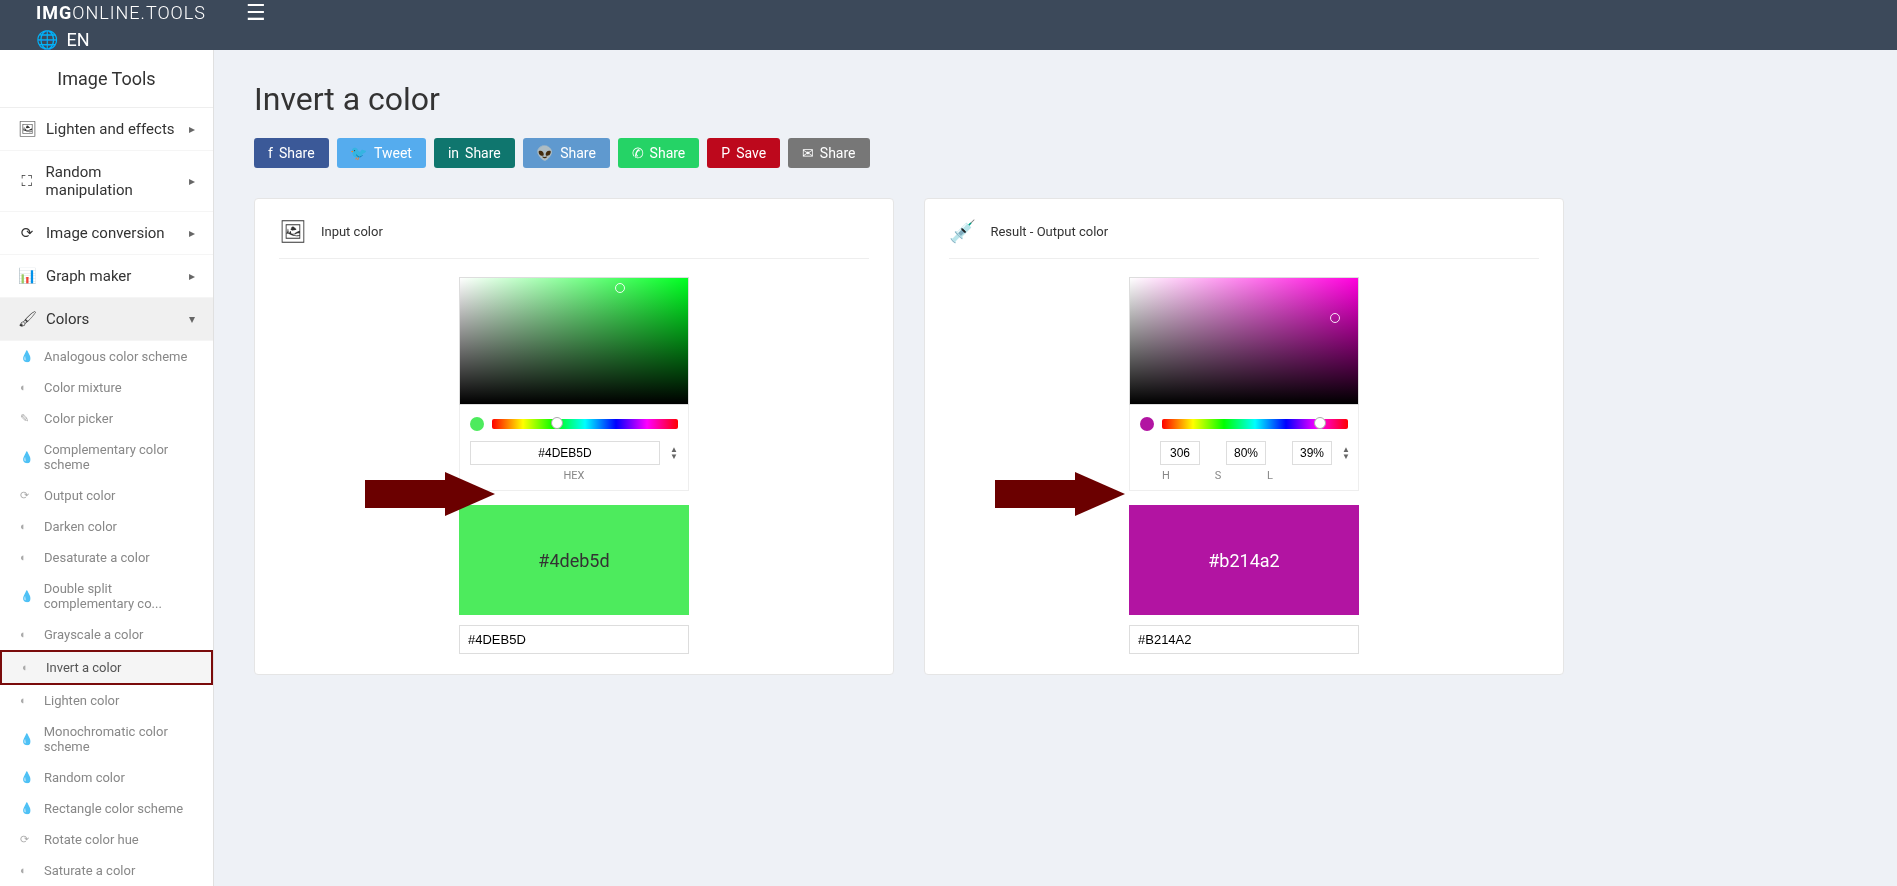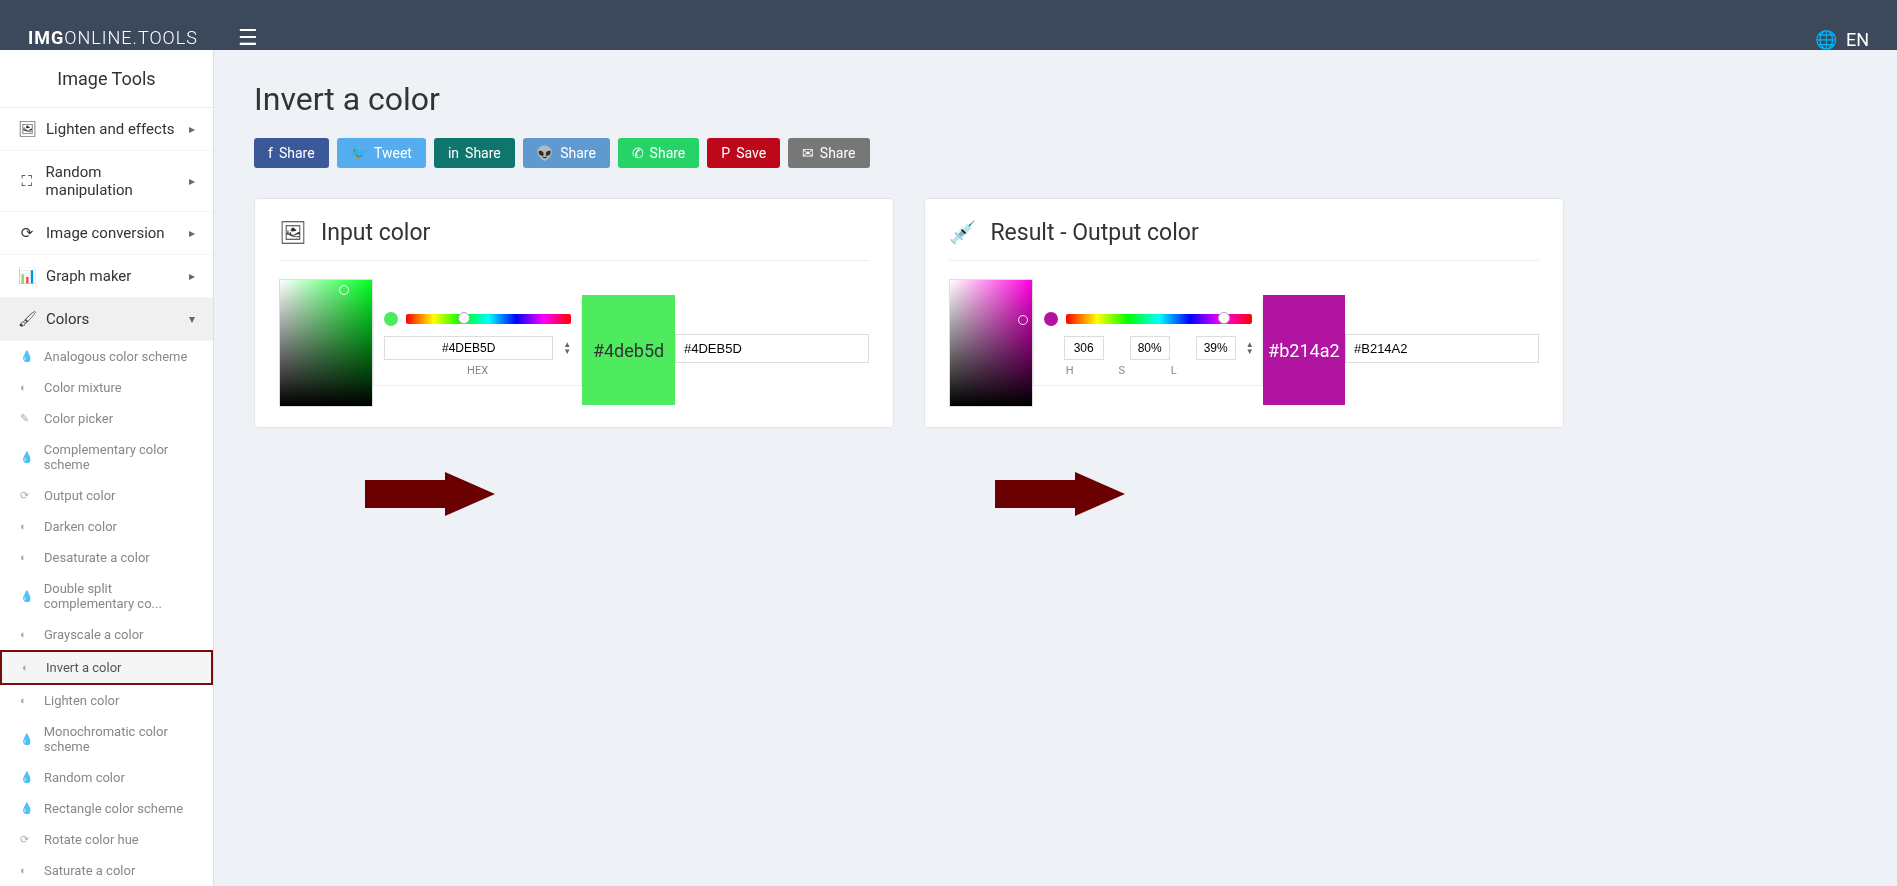--- a/index.html
+++ b/index.html
@@ -1,17 +1,17 @@
 <!DOCTYPE html>
 <html><head>
 <meta charset="utf-8">
 <style>
 * { box-sizing: border-box; margin: 0; padding: 0; }
 body { font-family: -apple-system, BlinkMacSystemFont, "Segoe UI", Roboto, Helvetica, Arial, sans-serif; background: #eef1f6; color: #333; }
-.topbar { background: #3c495a; height: 50px; display: flex; align-items: flex-end; justify-content: space-between; padding: 0 28px; color: #fff; }
+.topbar { background: #3c495a; height: 50px; display: flex; align-items: flex-start; justify-content: space-between; padding: 0 36px; color: #fff; flex-direction: column; }
 .logo { font-size: 18px; letter-spacing: 1px; }
 .logo .bold { font-weight: 700; }
 .logo .thin { font-weight: 300; }
 .hamburger-icon { font-size: 22px; margin-left: 40px; cursor: pointer; }
 .lang { display: flex; align-items: center; gap: 8px; font-size: 18px; }
 .globe-icon { font-size: 18px; }
 .layout { display: flex; }
 .sidebar { width: 214px; background: #fff; border-right: 1px solid #e0e0e0; height: calc(100vh - 50px); overflow-y: auto; }
 .sidebar-title { text-align: center; padding: 18px 0; font-size: 18px; color: #333; border-bottom: 1px solid #eee; font-weight: 400; }
 .nav-item { display: flex; align-items: center; justify-content: space-between; padding: 12px 18px; font-size: 15px; color: #333; cursor: pointer; border-bottom: 1px solid #f5f5f5; }
@@ -29,23 +29,23 @@
 .share-fb { background: #3b5998; }
 .share-tw { background: #55acee; }
 .share-li { background: #0f766e; }
 .share-rd { background: #5f99cf; }
 .share-wa { background: #25d366; }
 .share-pin { background: #bd081c; }
 .share-em { background: #777; }
 .cards { display: flex; gap: 30px; }
 .card { background: #fff; border: 1px solid #e5e5e5; border-radius: 4px; padding: 20px 24px; flex: 1; max-width: 640px; position: relative; }
 .card-header { display: flex; align-items: center; gap: 14px; padding-bottom: 14px; border-bottom: 1px solid #eee; margin-bottom: 18px; }
-.card-header .title { font-size: 23px; color: #333; font-weight: 400; }
+.card-header .title { font-size: 13px; color: #333; font-weight: 400; }
 .card-header-icon { font-size: 22px; }
-.picker-wrap { display: flex; flex-direction: row; align-items: center; }
+.picker-wrap { display: flex; flex-direction: column; align-items: center; }
 .sat-area { width: 230px; height: 128px; position: relative; border: 1px solid #ddd; }
 .sat-green { background: linear-gradient(to bottom, rgba(0,0,0,0), #000), linear-gradient(to right, #fff, #00ff22); }
 .sat-magenta { background: linear-gradient(to bottom, rgba(0,0,0,0), #000), linear-gradient(to right, #fff, #ff00dd); }
 .sat-cursor { position: absolute; width: 10px; height: 10px; border: 1px solid rgba(255,255,255,0.9); border-radius: 50%; transform: translate(-50%,-50%); }
 .picker-controls { width: 230px; background: #fff; border: 1px solid #eee; border-top: none; padding: 12px 10px 8px; }
 .hue-row { display: flex; align-items: center; gap: 8px; margin-bottom: 10px; }
 .preview-dot { width: 14px; height: 14px; border-radius: 50%; }
 .hue-bar { flex: 1; height: 10px; background: linear-gradient(to right, red, yellow, lime, cyan, blue, magenta, red); position: relative; border-radius: 2px; }
 .hue-thumb { position: absolute; top: -2px; width: 12px; height: 12px; background: #fff; border: 1px solid #aaa; border-radius: 50%; transform: translateX(-50%); }
 .input-row { display: flex; align-items: center; gap: 6px; }

